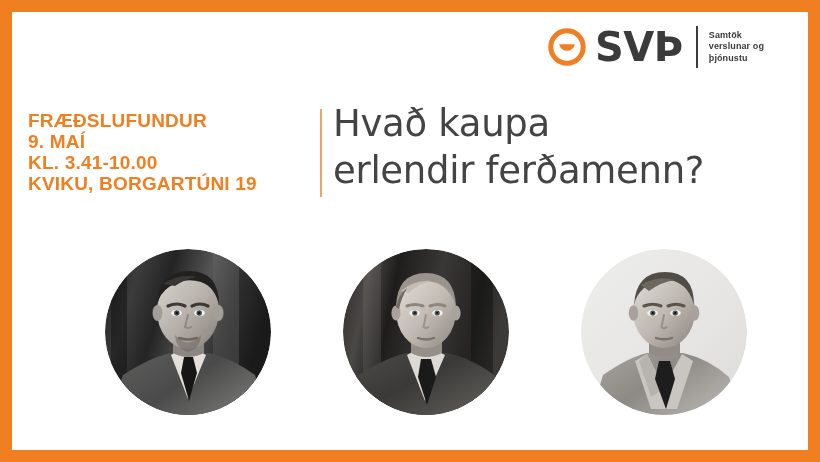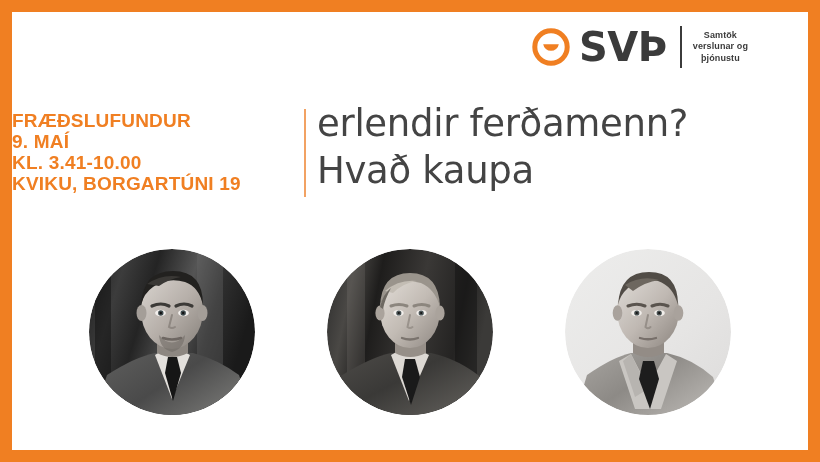--- a/index.html
+++ b/index.html
@@ -17,21 +17,21 @@
     position: relative;
     width: 820px;
     height: 462px;
     background: #ffffff;
     box-sizing: border-box;
     border: 12px solid #F07F22;
     overflow: hidden;
   }
   .canvas {
     position: absolute;
-    left: 0; top: 0;
+    left: 16px; top: 0;
     width: 748px;
     height: 438px;
     background: #ffffff;
     border-radius: 12px;
   }
 
   
   .logo-block {
     position: absolute;
     right: 12px;
@@ -62,21 +62,20 @@
     flex: none;
   }
   .logo-tagline {
     font-family: "Liberation Sans", sans-serif;
     font-weight: bold;
     font-size: 9px;
     line-height: 11.5px;
     color: #3B3B3B;
     letter-spacing: 0.1px;
     white-space: pre-line;
-    text-align: center;
   }
 
   
   .text-band {
     position: absolute;
     left: 0;
     top: 86px;
     width: 796px;
     height: 110px;
   }
@@ -169,22 +168,22 @@
       <div class="meta-block">
         <div class="meta-line l1">FRÆÐSLUFUNDUR</div>
         <div class="meta-line l2">9. MAÍ</div>
         <div class="meta-line l3">KL. 3.41-10.00</div>
         <div class="meta-line l4">KVIKU, BORGARTÚNI 19</div>
       </div>
 
       <div class="vrule"></div>
 
       <div class="headline">
+        <div class="headline-line">Hvað kaupa</div>
         <div class="headline-line">erlendir ferðamenn?</div>
-        <div class="headline-line">Hvað kaupa</div>
       </div>
     </div>
 
     <div class="portraits">
 
       <div class="portrait p1">
         <svg width="166" height="166" viewBox="0 0 166 166">
           <defs>
             <clipPath id="c1">
                 <circle cx="83" cy="83" r="83"></circle>

